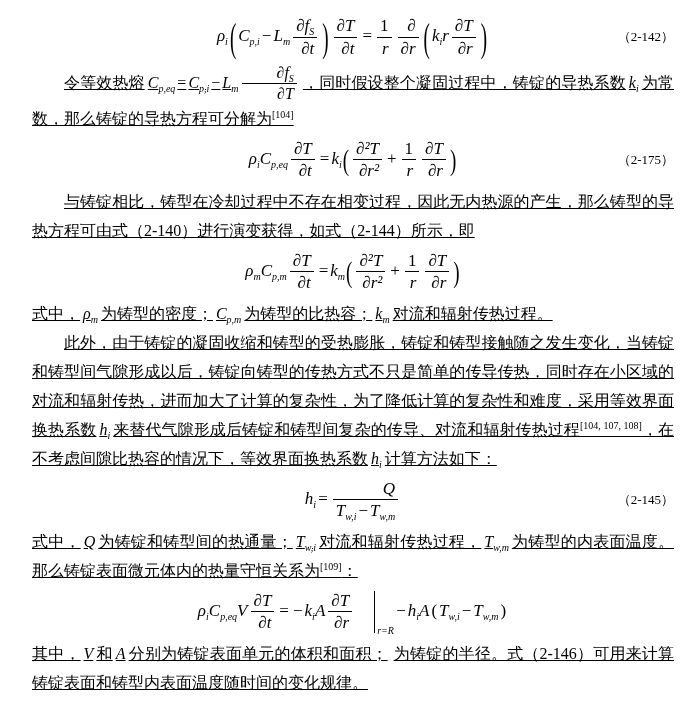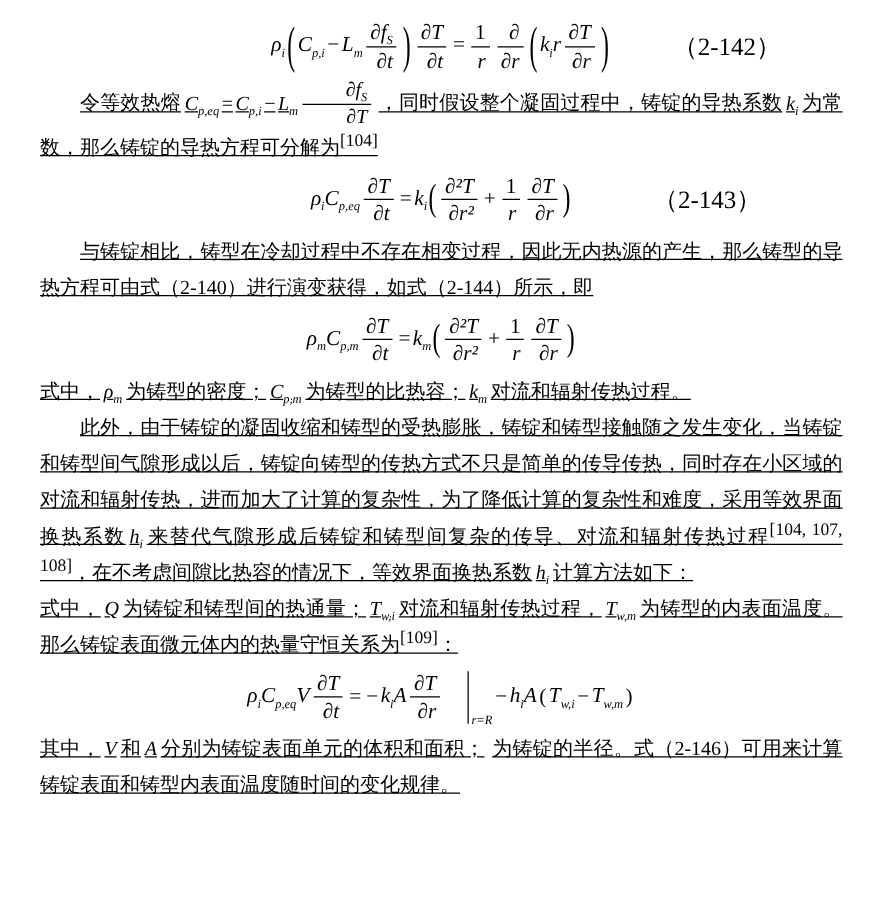--- a/index.html
+++ b/index.html
@@ -7,61 +7,65 @@
     width:700px;height:728px;box-sizing:border-box;
     padding:10px 26px 8px 32px;overflow:hidden;
     background:#fff;color:#000000;
     font-family:"Liberation Serif","DejaVu Serif",serif;
   }
   p{margin:0;font-size:16px;line-height:29px;text-align:justify;text-decoration:underline;}
   .indent{text-indent:2em;}
   .mi{font-style:italic;}
   .mo{font-style:normal;margin:0 2px;}
   sub.ms{font-size:10px;font-style:italic;line-height:0;}
-  sup.ref{font-size:14px;line-height:0;letter-spacing:0;}
+  sup.ref{font-size:10px;line-height:0;letter-spacing:0;}
   .imath{margin:0 3px;white-space:nowrap;}
   .frac{display:inline-block;vertical-align:middle;text-align:right;margin:0 3px;line-height:1.15;}
   .frac .fn{display:block;padding:0 3px 1px 3px;border-bottom:1px solid #000;}
   .frac .fd{display:block;padding:1px 3px 0 3px;}
   .eqrow{display:grid;grid-template-columns:1fr auto 1fr;align-items:center;min-height:50px;margin:2px 0;}
   .eqmath{grid-column:2;font-size:17px;white-space:nowrap;}
-  .eqnum{grid-column:3;text-align:center;font-size:20px;}
+  .eqnum{grid-column:3;text-align:right;font-size:13px;}
   .gp1{display:inline-block;transform:scaleY(2.15);font-size:19px;line-height:1;vertical-align:middle;margin:0 2px;font-style:normal;}
   .gp2{display:inline-block;transform:scaleY(1.6);font-size:19px;line-height:1;vertical-align:middle;margin:0 1px;font-style:normal;}
   .eval{display:inline-block;position:relative;vertical-align:middle;height:42px;margin-left:19px;padding-right:20px;}
   .eval .bar{position:absolute;left:0;top:0;bottom:0;width:1px;background:#000;}
   .eval .esub{position:absolute;left:3px;bottom:-3px;font-size:10px;font-style:italic;white-space:nowrap;}
 </style>
 </head>
 <body>
 
 <div class="page">
 
   <div class="eqrow">
     <span class="eqmath"><span class="mi">ρ</span><sub class="ms">i</sub><span class="gp1">(</span><span class="mi">C</span><sub class="ms">p,i</sub><span class="mo">−</span><span class="mi">L</span><sub class="ms">m</sub><span class="frac"><span class="fn"><span class="mi">∂f</span><sub class="ms">S</sub></span><span class="fd mi">∂t</span></span><span class="gp1">)</span><span class="frac"><span class="fn mi">∂T</span><span class="fd mi">∂t</span></span><span class="mo">=</span><span class="frac"><span class="fn">1</span><span class="fd mi">r</span></span><span class="frac"><span class="fn mi">∂</span><span class="fd mi">∂r</span></span><span class="gp1">(</span><span class="mi">k</span><sub class="ms">i</sub><span class="mi">r</span><span class="frac"><span class="fn mi">∂T</span><span class="fd mi">∂r</span></span><span class="gp1">)</span></span>
     <span class="eqnum">（2-142）</span>
   </div>
 
   <p class="indent"><span>令等效热熔</span><span class="imath"><span class="mi">C</span><sub class="ms">p,eq</sub><span class="mo">=</span><span class="mi">C</span><sub class="ms">p,i</sub><span class="mo">−</span><span class="mi">L</span><sub class="ms">m</sub><span class="frac"><span class="fn"><span class="mi">∂f</span><sub class="ms">S</sub></span><span class="fd mi">∂T</span></span></span><span>，同时假设整个凝固过程中，铸锭的导热系数</span><span class="imath"><span class="mi">k</span><sub class="ms">i</sub></span><span>为常数，那么铸锭的导热方程可分解为</span><sup class="ref">[104]</sup></p>
 
   <div class="eqrow">
     <span class="eqmath"><span class="mi">ρ</span><sub class="ms">i</sub><span class="mi">C</span><sub class="ms">p,eq</sub><span class="frac"><span class="fn mi">∂T</span><span class="fd mi">∂t</span></span><span class="mo">=</span><span class="mi">k</span><sub class="ms">i</sub><span class="gp2">(</span><span class="frac"><span class="fn mi">∂²T</span><span class="fd mi">∂r²</span></span><span class="mo">+</span><span class="frac"><span class="fn">1</span><span class="fd mi">r</span></span><span class="frac"><span class="fn mi">∂T</span><span class="fd mi">∂r</span></span><span class="gp2">)</span></span>
-    <span class="eqnum">（2-143）</span>
+    <span class="eqnum">（2-175）</span>
   </div>
 
   <p class="indent"><span>与铸锭相比，铸型在冷却过程中不存在相变过程，因此无内热源的产生，那么铸型的导热方程可由式（2-140）进行演变获得，如式（2-144）所示，即</span></p>
 
   <div class="eqrow">
     <span class="eqmath"><span class="mi">ρ</span><sub class="ms">m</sub><span class="mi">C</span><sub class="ms">p,m</sub><span class="frac"><span class="fn mi">∂T</span><span class="fd mi">∂t</span></span><span class="mo">=</span><span class="mi">k</span><sub class="ms">m</sub><span class="gp2">(</span><span class="frac"><span class="fn mi">∂²T</span><span class="fd mi">∂r²</span></span><span class="mo">+</span><span class="frac"><span class="fn">1</span><span class="fd mi">r</span></span><span class="frac"><span class="fn mi">∂T</span><span class="fd mi">∂r</span></span><span class="gp2">)</span></span>
   </div>
 
   <p><span>式中，</span><span class="imath"><span class="mi">ρ</span><sub class="ms">m</sub></span><span>为铸型的密度；</span><span class="imath"><span class="mi">C</span><sub class="ms">p,m</sub></span><span>为铸型的比热容；</span><span class="imath"><span class="mi">k</span><sub class="ms">m</sub></span><span>对流和辐射传热过程。</span></p>
 
   <p class="indent"><span>此外，由于铸锭的凝固收缩和铸型的受热膨胀，铸锭和铸型接触随之发生变化，当铸锭和铸型间气隙形成以后，铸锭向铸型的传热方式不只是简单的传导传热，同时存在小区域的对流和辐射传热，进而加大了计算的复杂性，为了降低计算的复杂性和难度，采用等效界面换热系数</span><span class="imath"><span class="mi">h</span><sub class="ms">i</sub></span><span>来替代气隙形成后铸锭和铸型间复杂的传导、对流和辐射传热过程</span><sup class="ref">[104, 107, 108]</sup><span>，在不考虑间隙比热容的情况下，等效界面换热系数</span><span class="imath"><span class="mi">h</span><sub class="ms">i</sub></span><span>计算方法如下：</span></p>
 
+  <div class="eqrow">
+    <span class="eqmath"><span class="mi">h</span><sub class="ms">i</sub><span class="mo">=</span><span class="frac"><span class="fn mi">Q</span><span class="fd"><span class="mi">T</span><sub class="ms">w,i</sub><span class="mo">−</span><span class="mi">T</span><sub class="ms">w,m</sub></span></span></span>
+    <span class="eqnum">（2-145）</span>
+  </div>
 
   <p><span>式中，</span><span class="imath"><span class="mi">Q</span></span><span>为铸锭和铸型间的热通量；</span><span class="imath"><span class="mi">T</span><sub class="ms">w,i</sub></span><span>对流和辐射传热过程，</span><span class="imath"><span class="mi">T</span><sub class="ms">w,m</sub></span><span>为铸型的内表面温度。那么铸锭表面微元体内的热量守恒关系为</span><sup class="ref">[109]</sup><span>：</span></p>
 
   <div class="eqrow">
     <span class="eqmath"><span class="mi">ρ</span><sub class="ms">i</sub><span class="mi">C</span><sub class="ms">p,eq</sub><span class="mi">V</span><span class="frac"><span class="fn mi">∂T</span><span class="fd mi">∂t</span></span><span class="mo">=</span><span class="mo">−</span><span class="mi">k</span><sub class="ms">i</sub><span class="mi">A</span><span class="frac"><span class="fn mi">∂T</span><span class="fd mi">∂r</span></span><span class="eval"><span class="bar"></span><span class="esub">r=R</span></span><span class="mo">−</span><span class="mi">h</span><sub class="ms">i</sub><span class="mi">A</span><span class="mo">(</span><span class="mi">T</span><sub class="ms">w,i</sub><span class="mo">−</span><span class="mi">T</span><sub class="ms">w,m</sub><span class="mo">)</span></span>
   </div>
 
   <p><span>其中，</span><span class="imath"><span class="mi">V</span></span><span>和</span><span class="imath"><span class="mi">A</span></span><span>分别为铸锭表面单元的体积和面积；</span><span class="imath"><span class="mi"></span></span><span>为铸锭的半径。式（2-146）可用来计算铸锭表面和铸型内表面温度随时间的变化规律。</span></p>
 
 </div>

